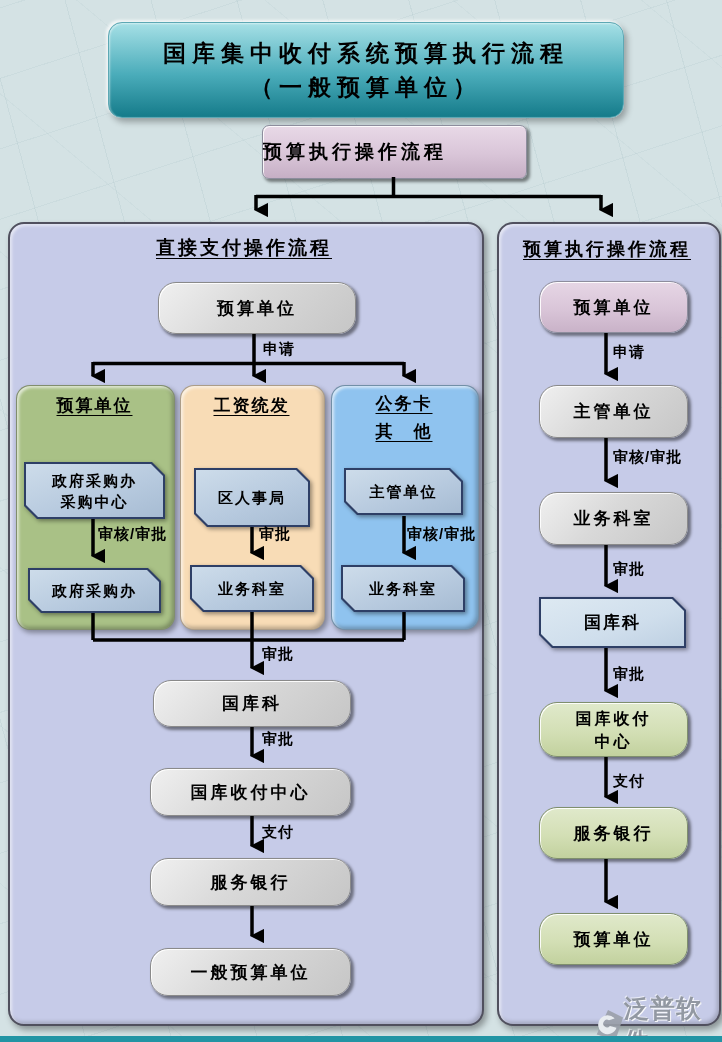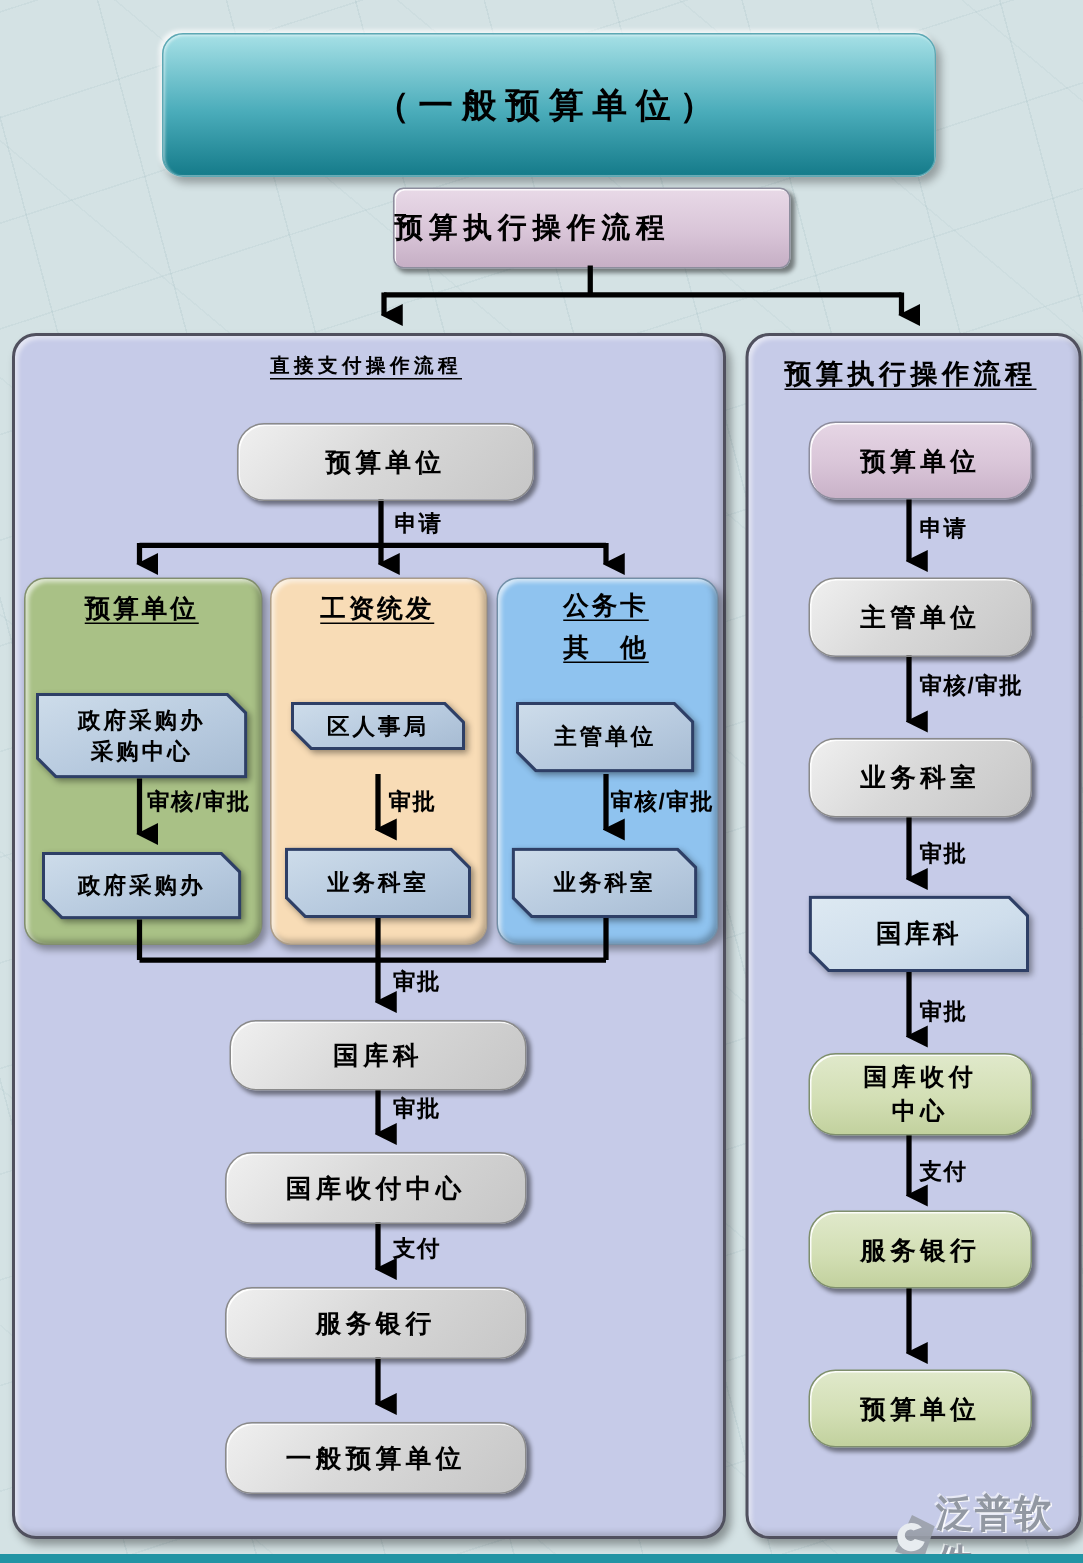--- a/index.html
+++ b/index.html
@@ -28,21 +28,21 @@
     box-shadow:inset 1px 1px 0 rgba(255,255,255,.85), 2.5px 2.5px 3px rgba(0,0,0,.45);
     display:flex;align-items:center;justify-content:flex-start;
     font-size:19px;font-weight:bold;letter-spacing:4px;color:#000;
   }
   .panel{
     background:var(--panel,#c6cbe8);
     border:2px solid #50505e;border-radius:16px;
     box-shadow:inset 2px 2px 3px rgba(255,255,255,.55), inset -2px -2px 4px rgba(0,0,0,.2), 3px 4px 6px rgba(0,0,0,.35);
   }
   .hdr{font-weight:bold;color:#000;text-decoration:underline;text-underline-offset:4px;text-align:center;letter-spacing:3px;}
-  .panel-hdr{font-size:13px;}
+  .panel-hdr{font-size:19px;}
   .branch{
     border-radius:14px;border:1px solid rgba(80,80,80,.45);
     box-shadow:inset 2px 2px 3px rgba(255,255,255,.65), inset -2px -2px 4px rgba(0,0,0,.28), 2.5px 3px 5px rgba(0,0,0,.35);
   }
   .branch-hdr{font-size:17px;letter-spacing:2px;}
   .node{
     display:flex;align-items:center;justify-content:center;flex-direction:column;
     font-weight:bold;font-size:17px;letter-spacing:3px;color:#000;border-radius:18px;
     border:1px solid #8a8a8a;
     box-shadow:inset 1px 1px 0 rgba(255,255,255,.9), 2.5px 2.5px 3px rgba(0,0,0,.45);
@@ -71,20 +71,21 @@
   .wm-row{display:flex;align-items:center;}
   .brand{font-size:25px;font-weight:bold;color:var(--brand_gray,#9298a2);letter-spacing:1px;
          text-shadow:1px 1px 0 rgba(255,255,255,.9), -1px -1px 0 rgba(255,255,255,.6);}
 </style>
 </head>
 <body>
 
 <div class="canvas">
 
   <div class="abs title-box">
+    <span>国库集中收付系统预算执行流程</span>
     <span>（一般预算单位）</span>
   </div>
 
   <div class="abs root-node">
     <span>预算执行操作流程</span>
   </div>
 
   <div class="abs panel" style="left:8px;top:222px;width:472px;height:800px;"></div>
 
   <div class="abs panel" style="left:497px;top:222px;width:220px;height:800px;"></div>
@@ -148,21 +149,21 @@
       <span>采购中心</span>
     </div>
   </div>
   <div class="abs alabel" style="left:98px;top:525px;">审核/审批</div>
   <div class="abs snip" style="left:28px;top:568px;width:133px;height:45px;">
     <div class="snip-border"></div>
     <div class="snip-fill">政府采购办</div>
   </div>
 
   <div class="abs hdr branch-hdr" style="left:180px;top:394px;width:143px;">工资统发</div>
-  <div class="abs snip" style="left:194px;top:468px;width:116px;height:32px;">
+  <div class="abs snip" style="left:194px;top:468px;width:116px;height:59px;">
     <div class="snip-border"></div>
     <div class="snip-fill">区人事局</div>
   </div>
   <div class="abs alabel" style="left:259px;top:525px;">审批</div>
   <div class="abs snip" style="left:190px;top:565px;width:124px;height:47px;">
     <div class="snip-border"></div>
     <div class="snip-fill">业务科室</div>
   </div>
 
   <div class="abs hdr branch-hdr" style="left:331px;top:392px;width:146px;">公务卡</div>

